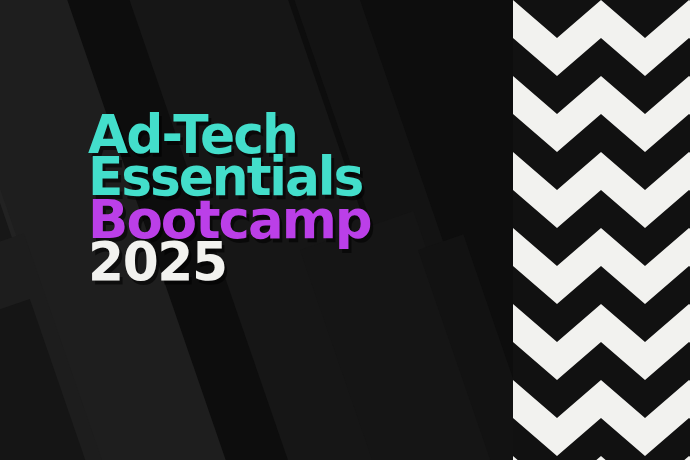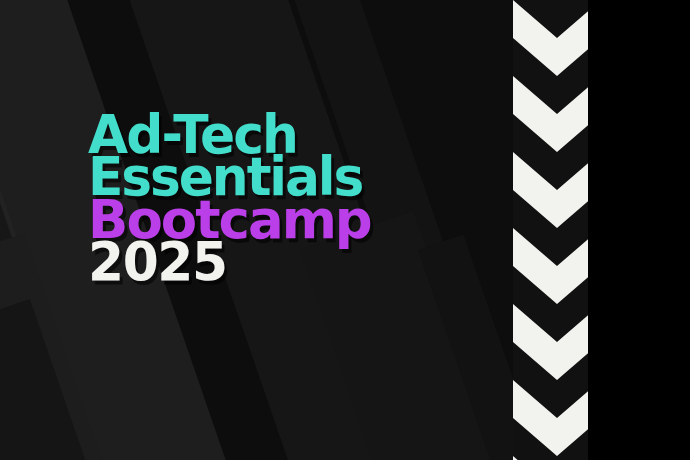--- a/index.html
+++ b/index.html
@@ -7,21 +7,21 @@
     margin: 0;
     padding: 0;
     background: #000;
   }
   body {
     font-family: "Liberation Sans", sans-serif;
   }
 
   #poster {
     position: relative;
-    width: 588px;
+    width: 690px;
     height: 460px;
     overflow: hidden;
     background: #0c0c0c;
     text-decoration: underline;
   }
 
   
   .dark-panel {
     position: absolute;
     left: 0;

